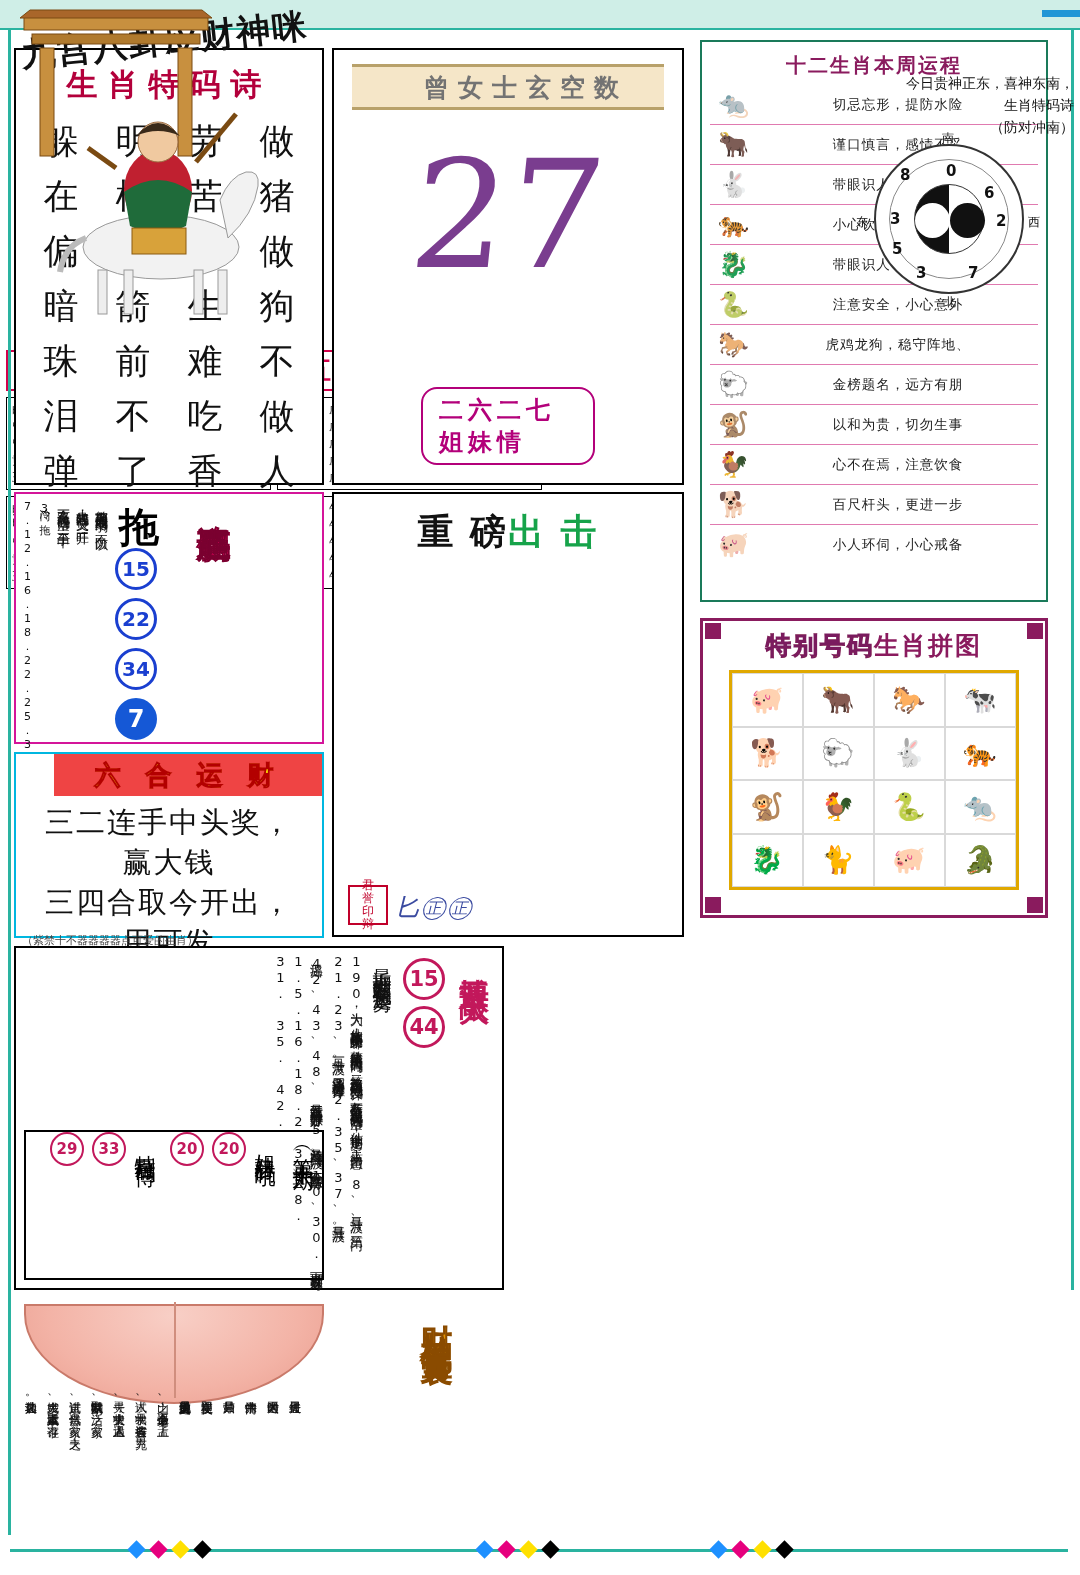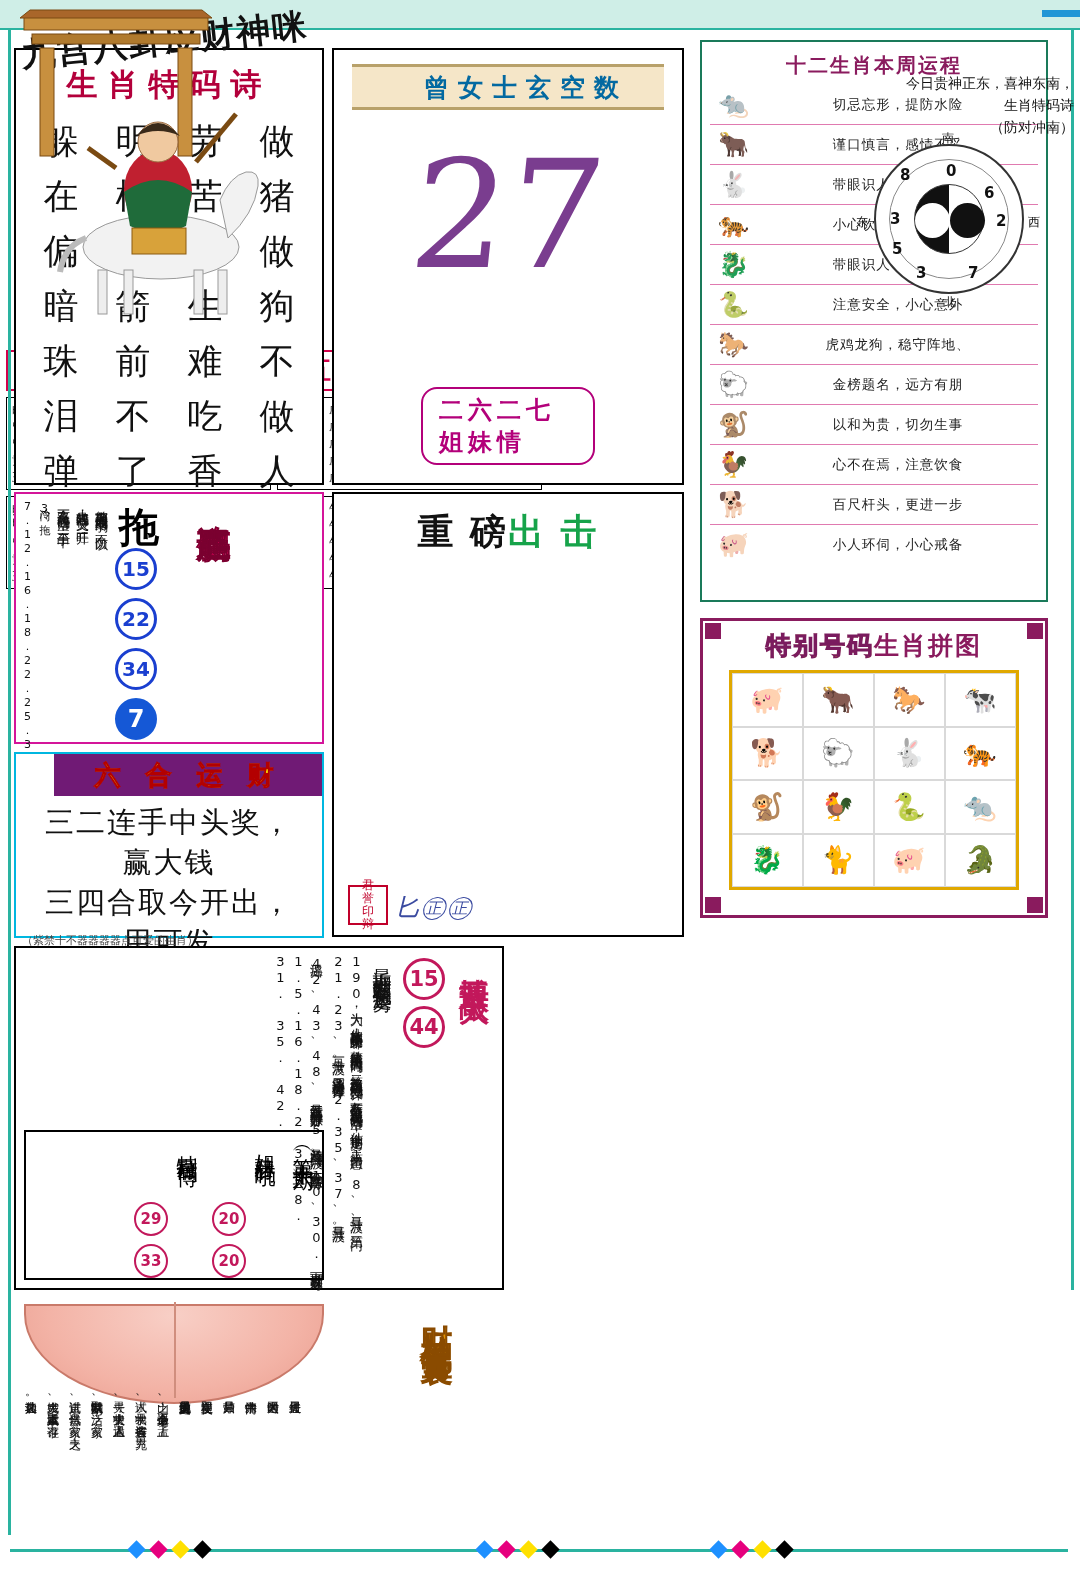--- a/index.html
+++ b/index.html
@@ -37,21 +37,21 @@
   #poem .col{display:flex;flex-direction:column;align-items:center;width:72px;}
   #poem .ch{font-size:35px;line-height:55px;font-family:"DejaVu Serif","Liberation Serif",serif;color:#111;}
 
   
   #xuankong{left:332px;top:48px;width:352px;height:437px;border:2px solid #000;}
   #xuankong .band{
     margin:14px 18px 0 18px;height:46px;background:#f5e6c8;
     border-top:3px solid #b8a16a;border-bottom:3px solid #b8a16a;
     display:flex;align-items:center;justify-content:center;
   }
-  #xuankong .band span{font-size:25px;color:#0369a1;letter-spacing:9px;font-weight:bold;margin-left:36px;}
+  #xuankong .band span{font-size:25px;color:#737373;letter-spacing:9px;font-weight:bold;margin-left:36px;}
   #xuankong .glyph{
     margin-top:30px;text-align:center;font-size:150px;color:#7a3d8f;
     font-family:"DejaVu Serif","Liberation Serif",serif;line-height:150px;
     transform:skewX(-6deg);
   }
   #xuankong .foot{
     position:absolute;left:50%;transform:translateX(-50%);bottom:18px;
     border:2px solid #b3007a;border-radius:16px;padding:5px 16px;
     font-size:24px;color:#b3007a;letter-spacing:5px;font-weight:bold;
   }
@@ -98,21 +98,21 @@
     font-family:"DejaVu Serif","Liberation Serif",serif;}
   #zhongbang .seal{position:absolute;left:14px;bottom:10px;display:flex;align-items:flex-end;gap:6px;}
   #zhongbang .seal .stamp{
     width:40px;height:40px;border:2px solid #c0002a;color:#c0002a;font-size:12px;line-height:13px;
     display:flex;align-items:center;justify-content:center;text-align:center;padding:8px;
   }
   #zhongbang .seal .sig{font-size:26px;color:#3a4aa0;font-style:italic;}
 
   
   #liuhe{left:14px;top:752px;width:310px;height:186px;border:2px solid #00b7e0;}
-  #liuhe .hd{height:42px;background:#701a75;display:flex;align-items:center;justify-content:center;margin-left:38px;}
+  #liuhe .hd{height:42px;background:#ef4444;display:flex;align-items:center;justify-content:center;margin-left:38px;}
   #liuhe .hd span{font-size:26px;color:#fffb00;font-weight:bold;letter-spacing:8px;
     -webkit-text-stroke:1px #b30000;}
   #liuhe .lines{padding:6px 4px;text-align:center;}
   #liuhe .ln{font-size:29px;line-height:40px;color:#111;letter-spacing:2px;
      font-family:"DejaVu Serif","Liberation Serif",serif;}
   #liuhe .tiny{position:absolute;left:6px;bottom:-12px;font-size:11px;color:#444;}
 
   
   #puzzle{left:700px;top:618px;width:348px;height:300px;border:3px solid #8a1b5e;background:#fff;}
   #puzzle .hd{text-align:center;margin-top:8px;font-size:25px;font-weight:bold;letter-spacing:2px;}
@@ -132,21 +132,21 @@
     writing-mode:vertical-rl;text-orientation:upright;margin:0 4px;}
   #bokai .sub{font-size:19px;color:#111;letter-spacing:2px;writing-mode:vertical-rl;text-orientation:upright;height:330px;margin:0 3px;}
   #bokai .circles{display:flex;flex-direction:column;align-items:center;margin:4px 4px 0;}
   #bokai .circ{width:42px;height:42px;border-radius:50%;border:3px solid #c2185b;color:#c2185b;
     font-size:21px;font-weight:bold;display:flex;align-items:center;justify-content:center;margin-bottom:6px;}
   #bokai .box{
     position:absolute;left:8px;bottom:8px;width:300px;height:150px;border:2px solid #000;display:flex;flex-direction:row-reverse;
   }
   #bokai .box .bvt{writing-mode:vertical-rl;text-orientation:upright;font-size:21px;line-height:30px;
     margin:6px 4px;letter-spacing:3px;}
-  #bokai .box .nums{display:flex;flex-direction:column;justify-content:flex-end;gap:8px;margin-left:6px;}
+  #bokai .box .nums{display:flex;flex-direction:row;justify-content:flex-end;gap:8px;margin-left:6px;}
   #bokai .box .n{width:34px;height:34px;border-radius:50%;border:2px solid #c2185b;color:#c2185b;
     display:flex;align-items:center;justify-content:center;font-size:15px;font-weight:bold;}
 
   
   #bagua{left:512px;top:946px;width:536px;height:344px;}
   #bagua .hd{font-size:34px;font-weight:bold;color:#111;letter-spacing:2px;
     transform:rotate(-6deg);margin-left:20px;margin-top:6px;
     font-family:"DejaVu Serif","Liberation Serif",serif;}
   #bagua .right{position:absolute;right:6px;top:72px;width:250px;text-align:right;}
   #bagua .line{font-size:14px;line-height:22px;color:#111;}

